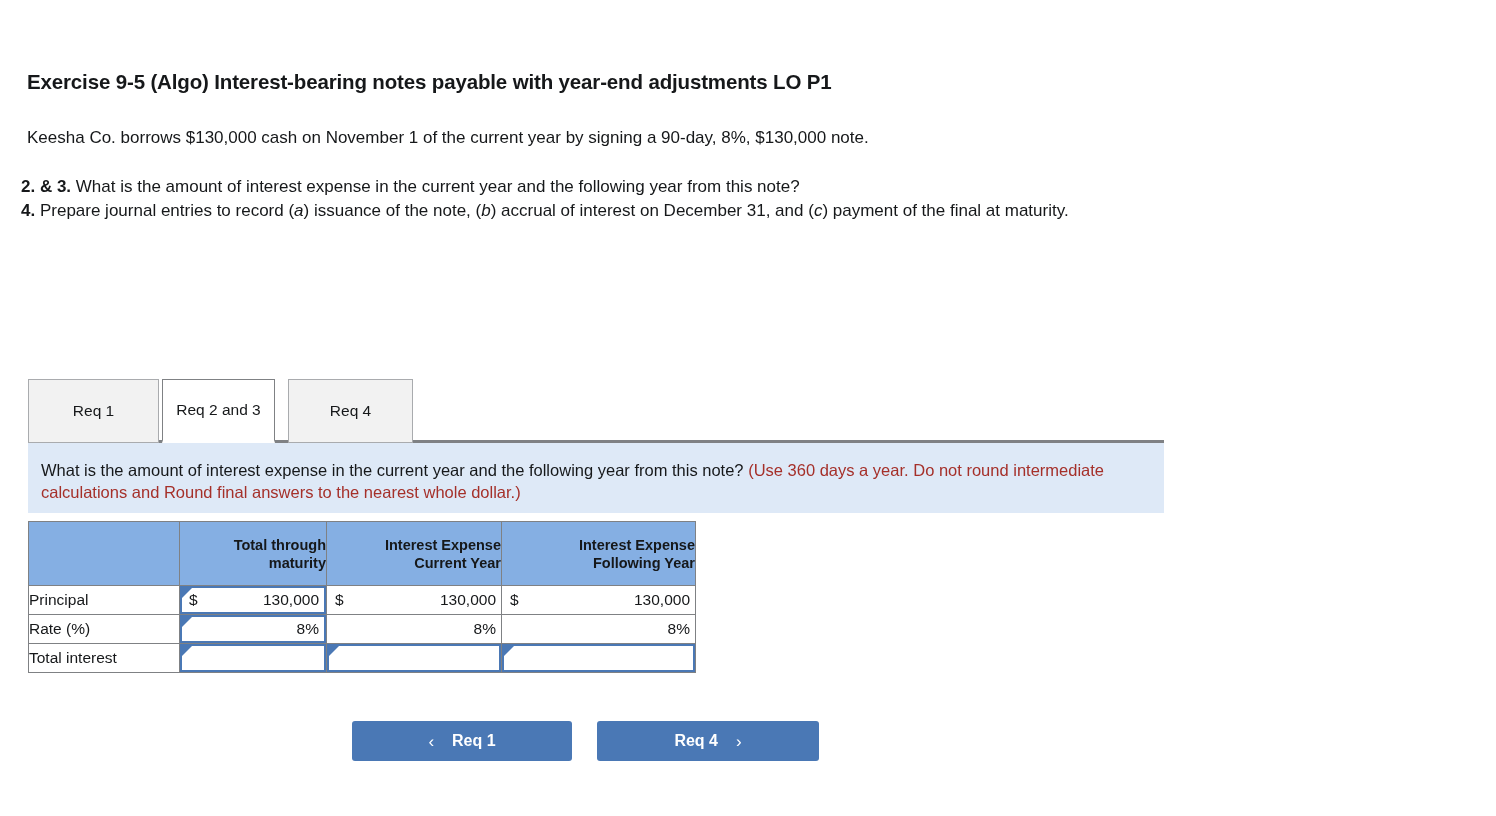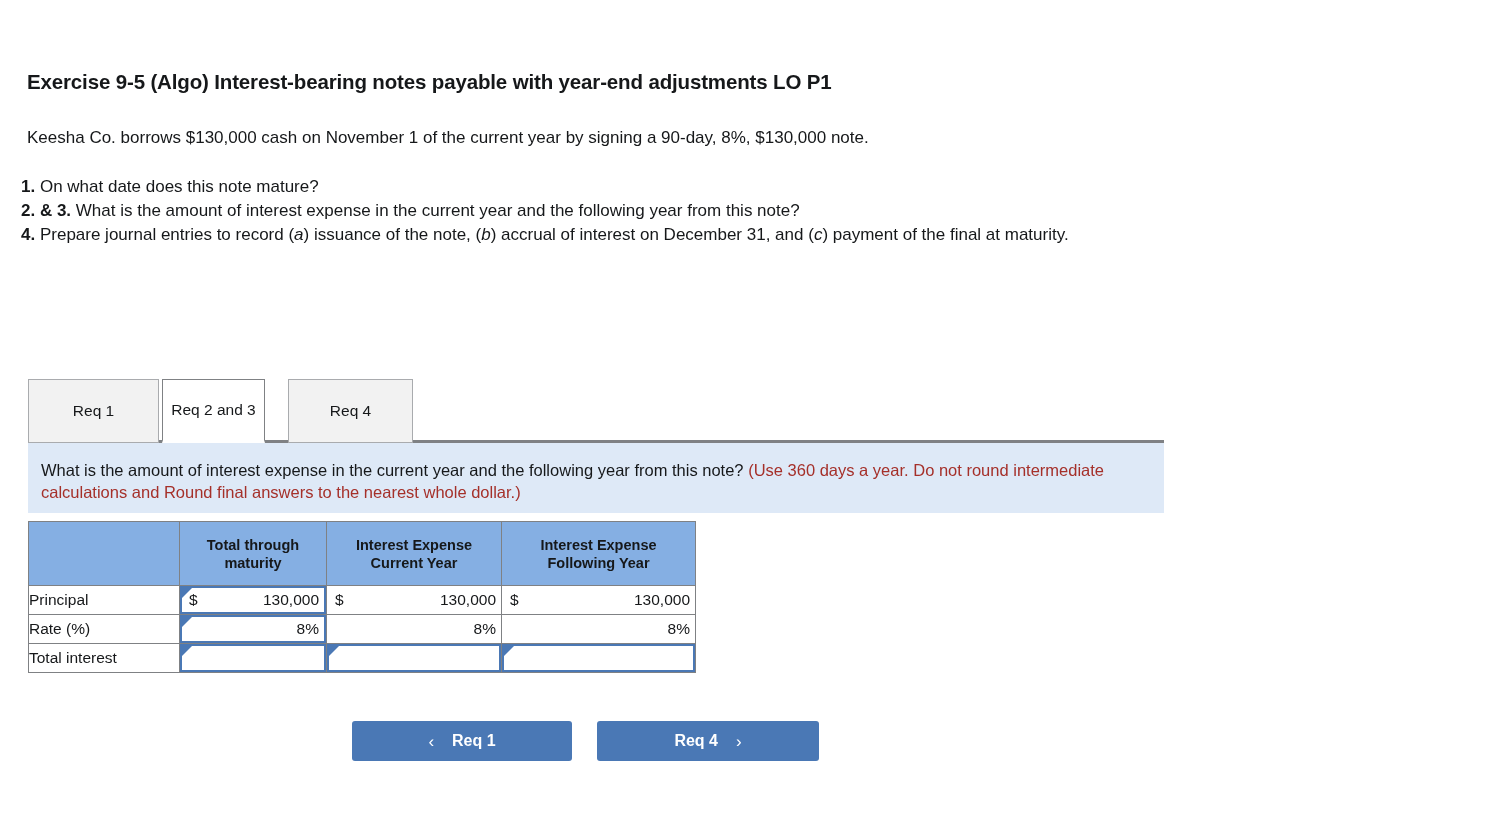--- a/index.html
+++ b/index.html
@@ -96,21 +96,21 @@
     white-space: nowrap;
   }
   .tab.active {
     background: #ffffff;
     border: 1px solid #7f8184;
     border-bottom: 3px solid #ffffff;
     height: 64px;
     z-index: 3;
   }
   .tab-0 { left: 0px;   width: 131px; }
-  .tab-1 { left: 134px; width: 103px; }
+  .tab-1 { left: 134px; width: 113px; }
   .tab-2 { left: 260px; width: 125px; }
 
   
   .blue-panel {
     position: absolute;
     left: 28px; top: 443px;
     width: 1136px; height: 70px;
     background: #dee9f7;
   }
   .blue-panel .bp-text {
@@ -141,21 +141,21 @@
   .col-v1     { width: 147px; }
   .col-v2     { width: 175px; }
   .col-v3     { width: 194px; }
 
   thead th {
     background: #85afe3;
     height: 64px;
     font-size: 14.5px;
     font-weight: bold;
     color: #16181a;
-    text-align: center;
+    text-align: right;
     line-height: 18px;
     vertical-align: middle;
   }
 
   tbody td {
     height: 26px;
     background: #ffffff;
     vertical-align: middle;
   }
   td.rowlabel {
@@ -225,21 +225,20 @@
 </head>
 <body>
 
 <div id="page">
 
   <div class="ex-title">Exercise 9-5 (Algo) Interest-bearing notes payable with year-end adjustments LO P1</div>
 
   <div class="intro">Keesha Co. borrows $130,000 cash on November 1 of the current year by signing a 90-day, 8%, $130,000 note.</div>
 
   <div class="reqs">
-    <span class="ln"><b>1.</b><span> On what date does this note mature?</span></span>
     <span class="ln"><b>2. &amp; 3.</b><span> What is the amount of interest expense in the current year and the following year from this note?</span></span>
     <span class="ln"><b>4.</b> <span>Prepare journal entries to record (</span><i>a</i><span>) issuance of the note, (</span><i>b</i><span>) accrual of interest on December 31, and (</span><i>c</i><span>) payment of the final at maturity.</span></span>
   </div>
 
 
   <div class="tabstrip">
     <div class="tab-underline"></div>
     <div class="tab tab-0">Req 1</div>
     <div class="tab tab-1 active">Req 2 and 3</div>
     <div class="tab tab-2">Req 4</div>

